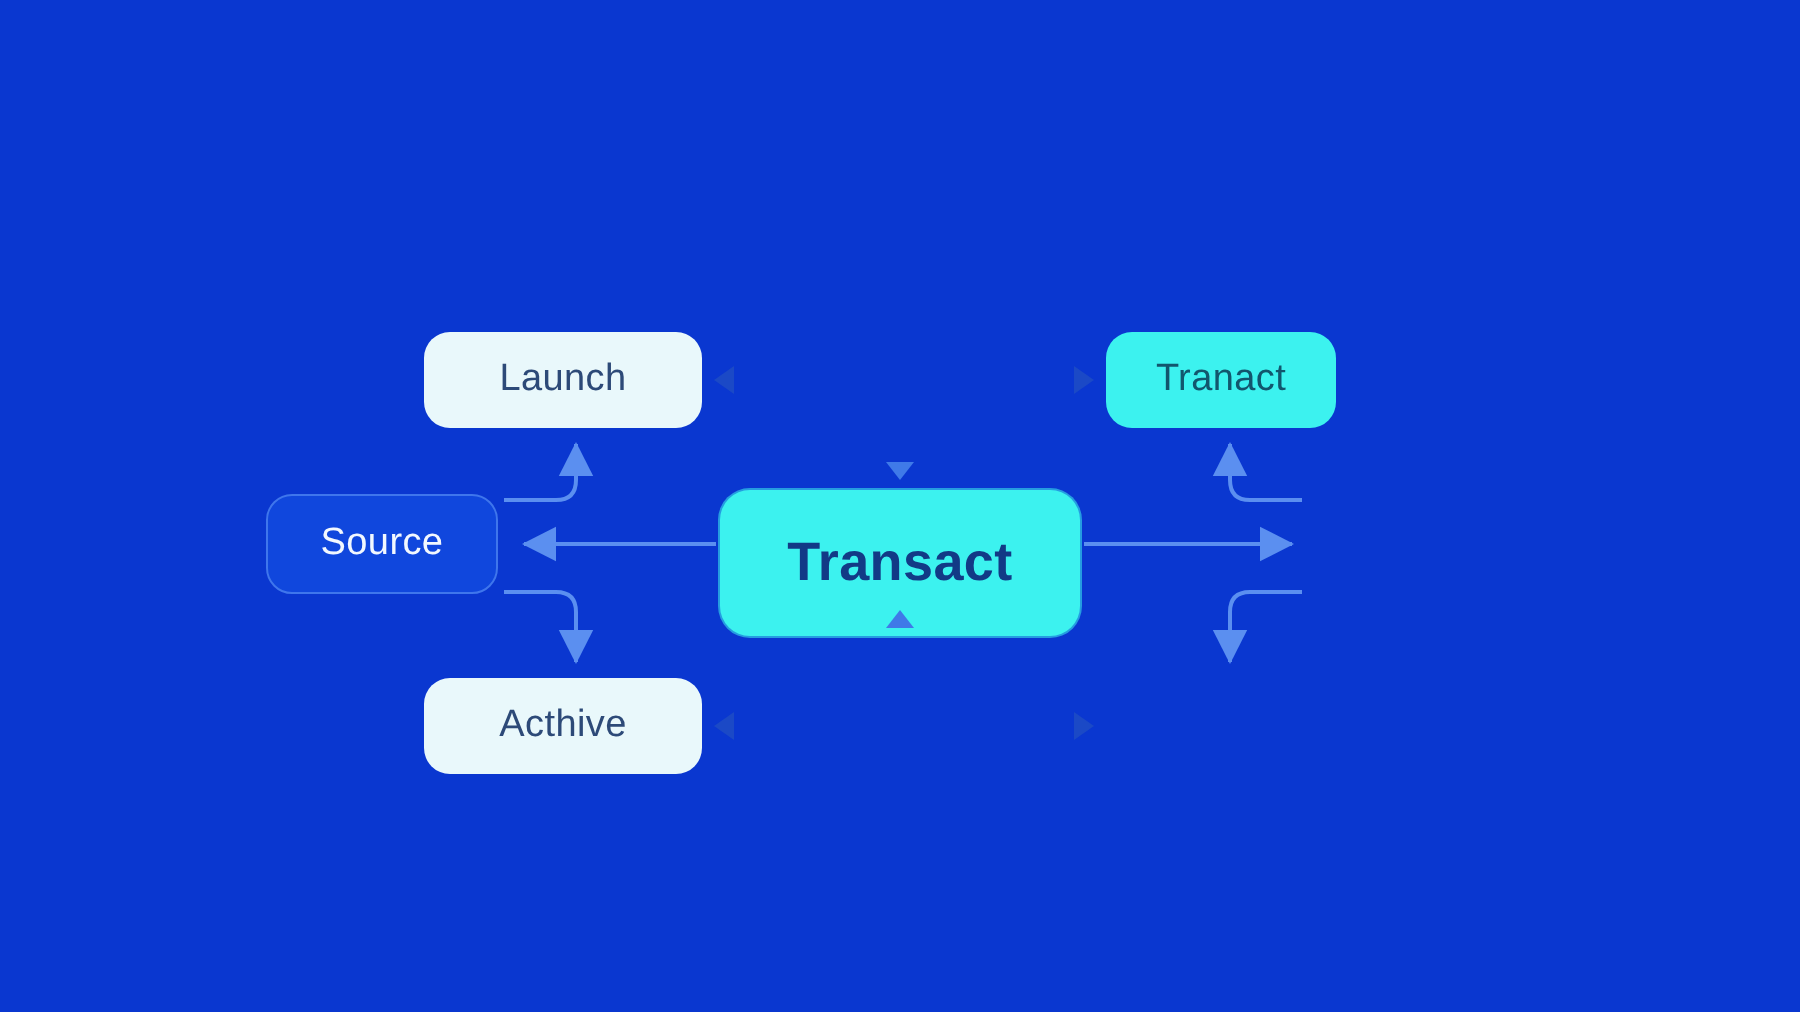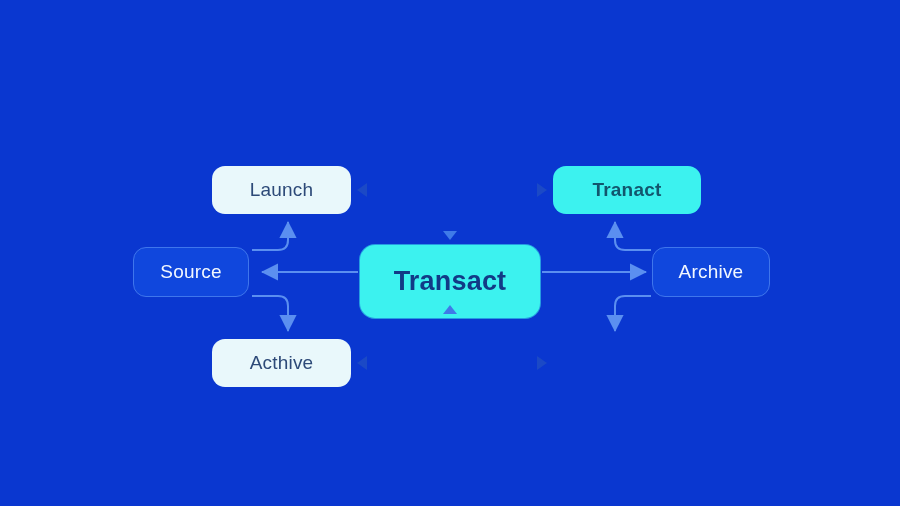--- a/index.html
+++ b/index.html
@@ -138,20 +138,19 @@
   <div class="tri tri--up" style="left:443px; top:305px;"></div>
 
   <div class="node node--pale" style="left:212px; top:166px; width:139px; height:48px;">Launch</div>
   <div class="tri tri--left" style="left:357px; top:183px;"></div>
 
   <div class="node node--outline" style="left:133px; top:247px; width:116px; height:50px;">Source</div>
 
   <div class="node node--pale" style="left:212px; top:339px; width:139px; height:48px;">Acthive</div>
   <div class="tri tri--left" style="left:357px; top:356px;"></div>
 
-  <div class="node node--cyan" style="left:553px; top:166px; width:148px; height:48px;font-weight:bold;">Tranact</div>
+  <div class="node node--cyan" style="left:553px; top:166px; width:115px; height:48px;">Tranact</div>
   <div class="tri tri--right" style="left:537px; top:183px;"></div>
 
-  <div class="node node--outline" style="left:652px; top:247px; width:118px; height:50px;">Archive</div>
 
   <div class="tri tri--right" style="left:537px; top:356px;"></div>
 
 </div>
 
 </body></html>

